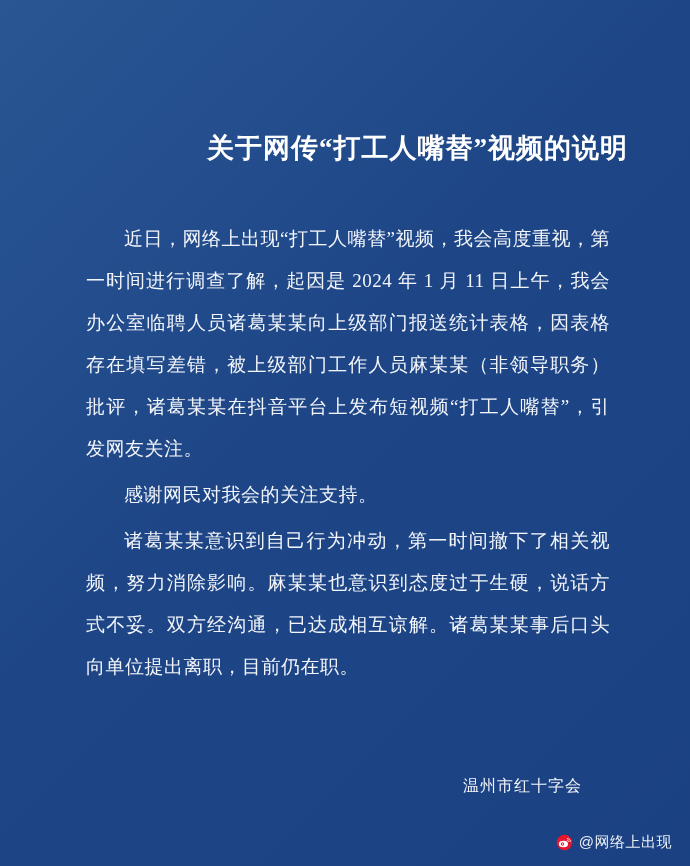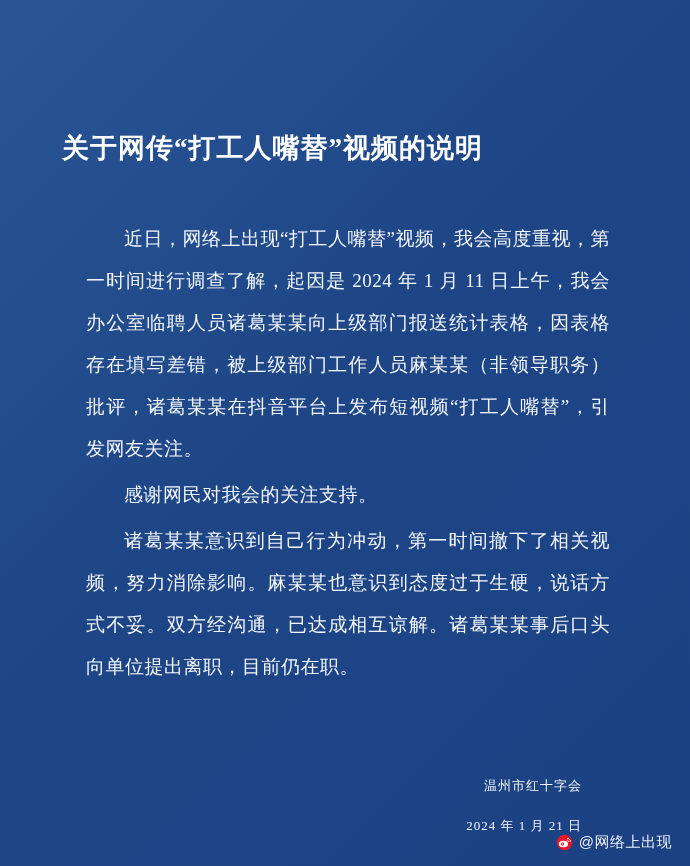--- a/index.html
+++ b/index.html
@@ -26,21 +26,21 @@
   .sheet {
     position: absolute;
     left: 62px;
     top: 40px;
     width: 566px;
     height: 782px;
     background: transparent;
     box-sizing: border-box;
   }
   .doc-title {
-    text-align: left;
+    text-align: right;
     color: #ffffff;
     font-size: 27px;
     font-weight: bold;
     letter-spacing: 1px;
     margin-top: 90px;
     margin-bottom: 0;
     font-family: "Liberation Serif", "DejaVu Serif", serif;
   }
   .body-block {
     margin-top: 52px;
@@ -54,21 +54,21 @@
     text-justify: inter-ideograph;
     text-indent: 2em;
     margin: 0 0 4px 6px;
     letter-spacing: 0.5px;
   }
   .signature {
     margin-top: 78px;
     padding-right: 46px;
     text-align: right;
     color: #f2f5fa;
-    font-size: 13px;
+    font-size: 16px;
     line-height: 40px;
     letter-spacing: 1px;
   }
   .footer {
     position: absolute;
     right: 18px;
     bottom: 14px;
     display: flex;
     align-items: center;
     gap: 6px;
@@ -96,21 +96,20 @@
     <h1 class="doc-title">关于网传“打工人嘴替”视频的说明</h1>
 
     <div class="body-block">
       <p class="para">近日，网络上出现“打工人嘴替”视频，我会高度重视，第一时间进行调查了解，起因是 2024 年 1 月 11 日上午，我会办公室临聘人员诸葛某某向上级部门报送统计表格，因表格存在填写差错，被上级部门工作人员麻某某（非领导职务）批评，诸葛某某在抖音平台上发布短视频“打工人嘴替”，引发网友关注。</p>
       <p class="para">感谢网民对我会的关注支持。</p>
       <p class="para">诸葛某某意识到自己行为冲动，第一时间撤下了相关视频，努力消除影响。麻某某也意识到态度过于生硬，说话方式不妥。双方经沟通，已达成相互谅解。诸葛某某事后口头向单位提出离职，目前仍在职。</p>
     </div>
 
     <div class="signature">
       <div>温州市红十字会</div>
-      <div>2024 年 1 月 21 日</div>
     </div>
 
   </div>
 
   <div class="footer">
     <span class="weibo-icon">
       <svg width="17" height="17" viewBox="0 0 24 24" aria-hidden="true">
         <circle cx="12" cy="12" r="11" fill="#e6162d"></circle>
         <ellipse cx="10.5" cy="14" rx="6.5" ry="4.6" fill="#ffffff"></ellipse>
         <circle cx="9.2" cy="14.2" r="2.4" fill="#e6162d"></circle>

